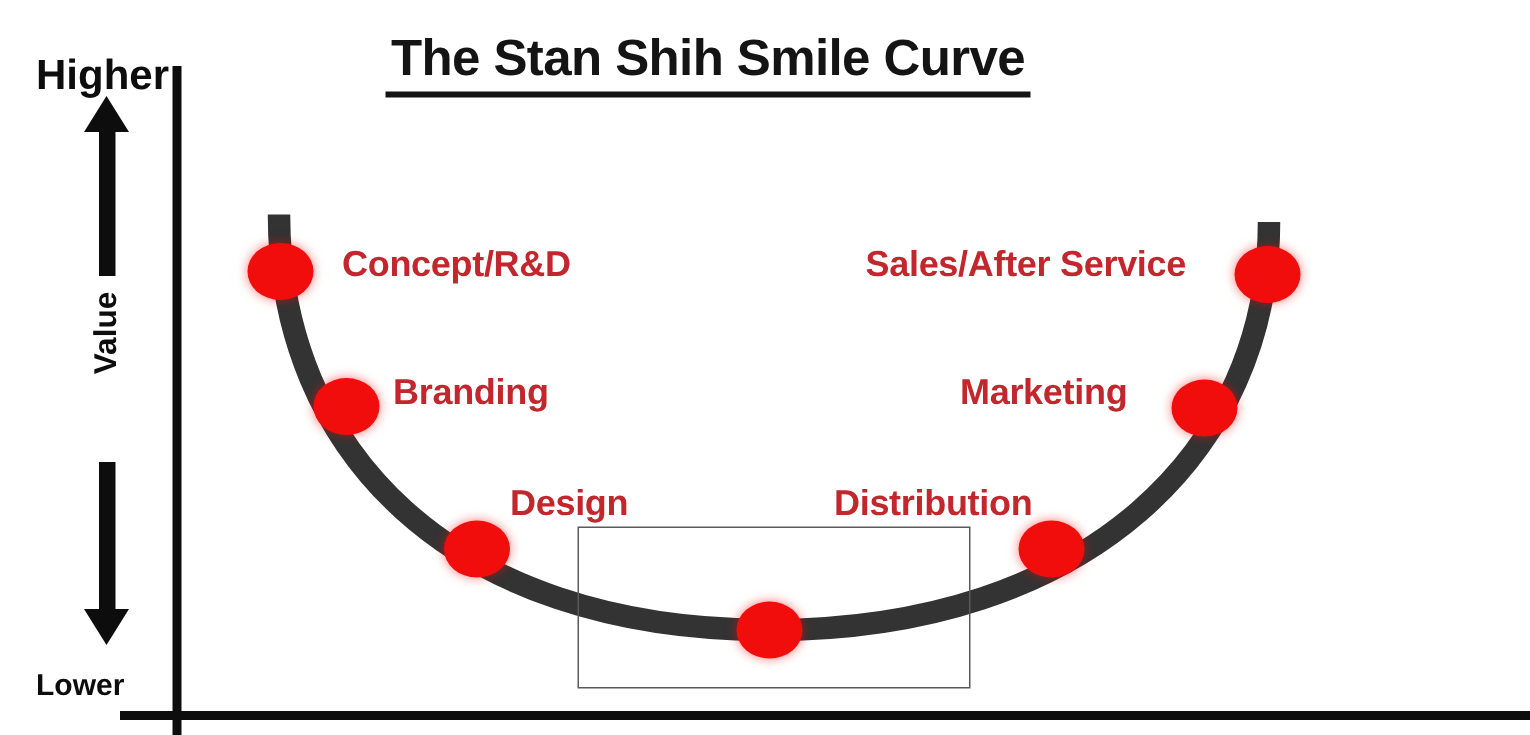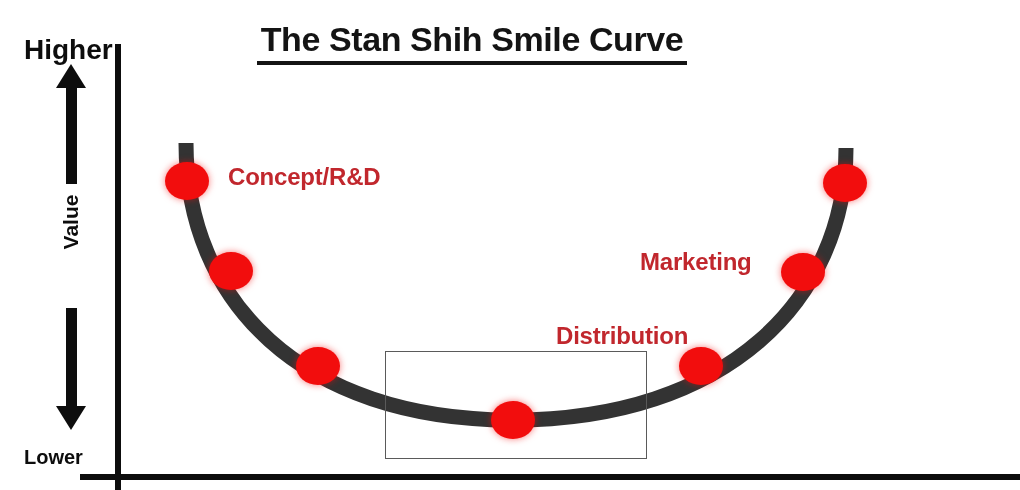--- a/index.html
+++ b/index.html
@@ -206,16 +206,19 @@
 
   <div class="node-dot" style="left: 187px; top: 181px; background: rgb(242, 13, 13);"></div>
   <div class="node-dot" style="left: 231px; top: 271px; background: rgb(242, 13, 13);"></div>
   <div class="node-dot" style="left: 318px; top: 366px; background: rgb(242, 13, 13);"></div>
   <div class="node-dot" style="left: 513px; top: 420px; background: rgb(242, 13, 13);"></div>
   <div class="node-dot" style="left: 701px; top: 366px; background: rgb(242, 13, 13);"></div>
   <div class="node-dot" style="left: 803px; top: 272px; background: rgb(242, 13, 13);"></div>
   <div class="node-dot" style="left: 845px; top: 183px; background: rgb(242, 13, 13);"></div>
 
   <div class="stage-label" style="left: 228px; top: 163px; color: rgb(193, 39, 45);">Concept/R&amp;D</div>
+  <div class="stage-label" style="left: 262px; top: 248px; color: rgb(193, 39, 45);">Branding</div>
+  <div class="stage-label" style="left: 340px; top: 322px; color: rgb(193, 39, 45);">Design</div>
   <div class="stage-label" style="left: 640px; top: 248px; color: rgb(193, 39, 45);">Marketing</div>
   <div class="stage-label" style="left: 556px; top: 322px; color: rgb(193, 39, 45);">Distribution</div>
+  <div class="stage-label" style="left: 577px; top: 163px; color: rgb(193, 39, 45);">Sales/After Service</div>
 
 </div>
 
 </body></html>

